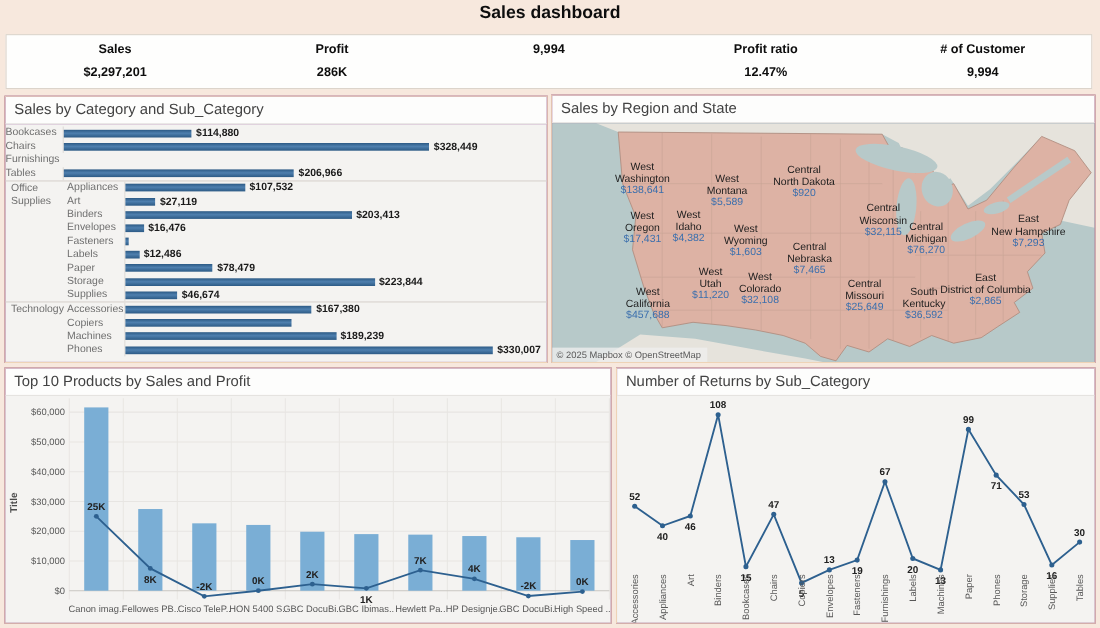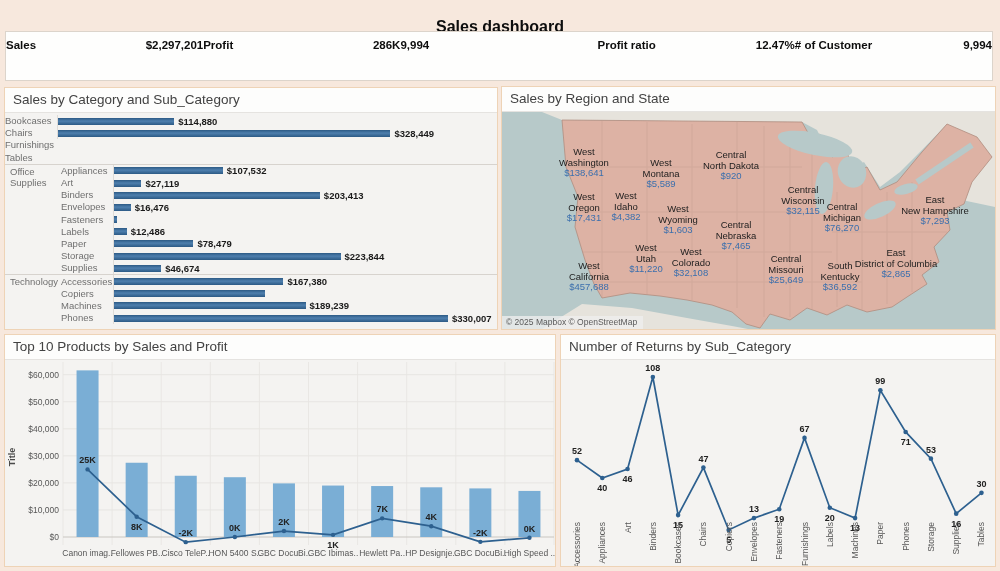--- a/index.html
+++ b/index.html
@@ -1,25 +1,25 @@
 <!DOCTYPE html>
 <html><head>
 <meta charset="utf-8">
 <style>
   * { box-sizing: border-box; }
   html,body { margin:0; padding:0; }
   body { font-family:"Liberation Sans", sans-serif; }
   .page { position:relative; width:1000px; height:571px; background:#f7e8dd; overflow:hidden; }
 
-  .main-title { position:absolute; top:18px; left:0; right:0; text-align:center;
+  .main-title { position:absolute; top:3px; left:0; right:0; text-align:center;
                 font-size:16px; font-weight:bold; color:#0d0d0d; }
 
   .kpi-band { position:absolute; left:5px; top:31px; width:988px; height:50px;
               background:#fefefd; border:1px solid #dcd4cb; display:flex; }
-  .kpi { flex:1; display:flex; justify-content:space-between;
+  .kpi { flex:1; display:flex; flex-direction:column; justify-content:space-between;
          padding:7px 0 8px; text-align:center; }
   .kpi-label { font-size:11.5px; font-weight:bold; color:#0d0d0d; }
   .kpi-value { font-size:11.5px; font-weight:bold; color:#0d0d0d; }
 
   .panel { position:absolute; background:#701a75; border:1px solid #eed3b6; }
   .panel-header { height:25px; line-height:24px; padding-left:8px; font-size:13.5px;
                   color:#424242; background:#fdfdfc; border-bottom:1px solid #e5e3e0;
                   white-space:nowrap; overflow:hidden; }
   #panel-category { left:4px;  top:87px;  width:494px; height:243px; }
   #panel-map      { left:501px; top:86px; width:495px; height:244px; }
@@ -95,20 +95,24 @@
               <div class="bar-area">
                 <div class="hbar" style="width: 332.423px;"></div>
                 <div class="bar-value">$328,449</div>
               </div>
             </div>
             <div class="cat-row">
               <div class="sub-label">Furnishings</div>
             </div>
             <div class="cat-row">
               <div class="sub-label">Tables</div>
+              <div class="bar-area">
+                <div class="hbar" style="width: 209.47px;"></div>
+                <div class="bar-value">$206,966</div>
+              </div>
             </div>
           </div>
         </div>
         <div class="cat-group">
           <div class="cat-label">Office Supplies</div>
           <div class="cat-rows">
             <div class="cat-row">
               <div class="sub-label">Appliances</div>
               <div class="bar-area">
                 <div class="hbar" style="width: 108.833px;"></div>

